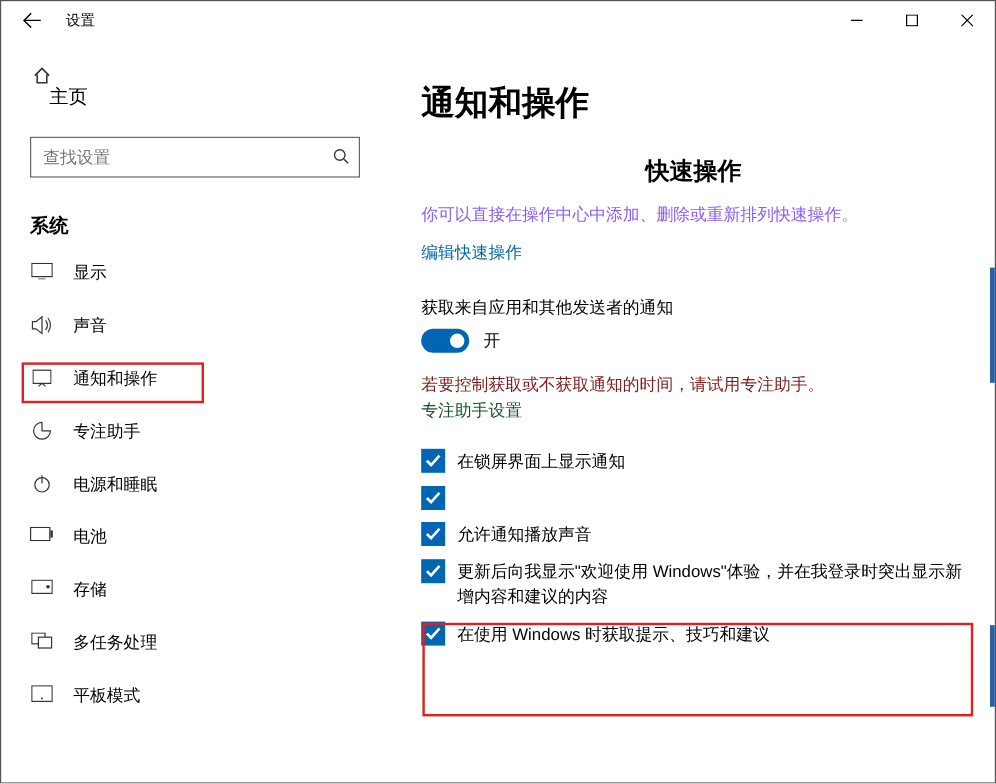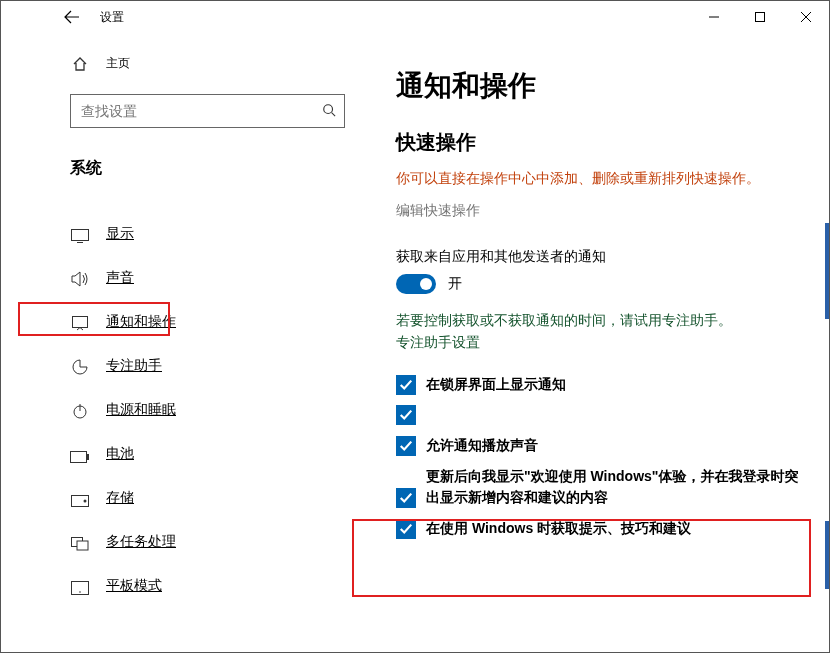--- a/index.html
+++ b/index.html
@@ -10,21 +10,20 @@
     color: #000;
     background: #fff;
   }
   .window {
     width: 830px;
     height: 653px;
     border: 1px solid #555;
     position: relative;
     overflow: hidden;
     background: #fff;
-    padding-left: 45px;
   }
   .titlebar {
     height: 32px;
     display: flex;
     align-items: center;
     font-size: 12px;
     padding-left: 6px;
   }
   .back-btn {
     width: 40px; height: 32px;
@@ -49,24 +48,25 @@
     height: calc(100% - 32px);
   }
   .sidebar {
     width: 320px;
     padding: 12px 0 12px 0;
     overflow: hidden;
     border-right: 1px solid transparent;
     position: relative;
   }
   .home-row {
-    display: flex; align-items: center;
+    display: flex; 
     padding: 10px 0 10px 24px;
     cursor: pointer;
-    font-size: 12px;
+    font-size: 16px;
+    flex-direction: column;
   }
   .home-row .icon {
     width: 20px; display:flex; justify-content:center;
   }
   .home-row .lbl {
     margin-left: 16px;
   }
   .search-box {
     margin: 12px 20px 10px 24px;
     height: 34px;
@@ -86,26 +86,25 @@
   .search-box .sicon {
     font-size: 14px;
     color: #333;
   }
   .group-header {
     padding: 20px 0 20px 24px;
     font-weight: 600;
     font-size: 16px;
   }
   .nav-item {
-    display: flex; align-items: flex-end;
+    display: flex; align-items: flex-start;
     height: 44px;
     padding-left: 24px;
     cursor: pointer;
     position: relative;
-    text-decoration: underline;
   }
   .nav-item .icon {
     width: 20px;
     display:flex; justify-content:center; align-items:center;
     font-size: 16px;
     color:#333;
   }
   .nav-item .lbl {
     margin-left: 16px;
     font-size: 14px;
@@ -126,28 +125,29 @@
   }
   h1.page-title {
     font-size: 28px;
     font-weight: 600;
     margin: 14px 0 24px;
   }
   h2.section {
     font-size: 20px;
     font-weight: 600;
     margin: 0 0 14px;
+    text-align: center;
   }
   .desc {
     font-size: 14px;
     margin: 0 0 14px;
-    color:#c2410c;
+    color:#8b5cf6;
   }
   .link {
-    color: #737373;
+    color: #0369a1;
     cursor: pointer;
     font-size: 14px;
     display:inline-block;
     margin-bottom: 28px;
   }
   .subdesc {
     font-size: 14px;
     margin: 0 0 8px;
   }
   .toggle-row {
@@ -166,36 +166,35 @@
     border-radius:50%;
     background:#fff;
     position:absolute;
     top:4px; right:4px;
   }
   .toggle-label {
     margin-left: 12px;
     font-size:14px;
   }
   .note {
-    color:#14532d;
+    color:#7f1d1d;
     font-size: 14px;
     margin-bottom: 4px;
   }
   .link2 {
     color: #14532d;
     cursor: pointer;
     font-size: 14px;
     display:inline-block;
     margin-bottom: 22px;
   }
   .check-row {
-    display:flex; align-items:flex-end;
+    display:flex; align-items:flex-start;
     margin-bottom: 10px;
     position: relative;
-    font-weight: bold;
   }
   .check {
     width: 20px; height:20px;
     background: #0066b4;
     display:flex; align-items:center; justify-content:center;
     margin-right: 10px;
     cursor:pointer;
     flex-shrink:0;
   }
   .check svg { width:14px; height:14px; }

